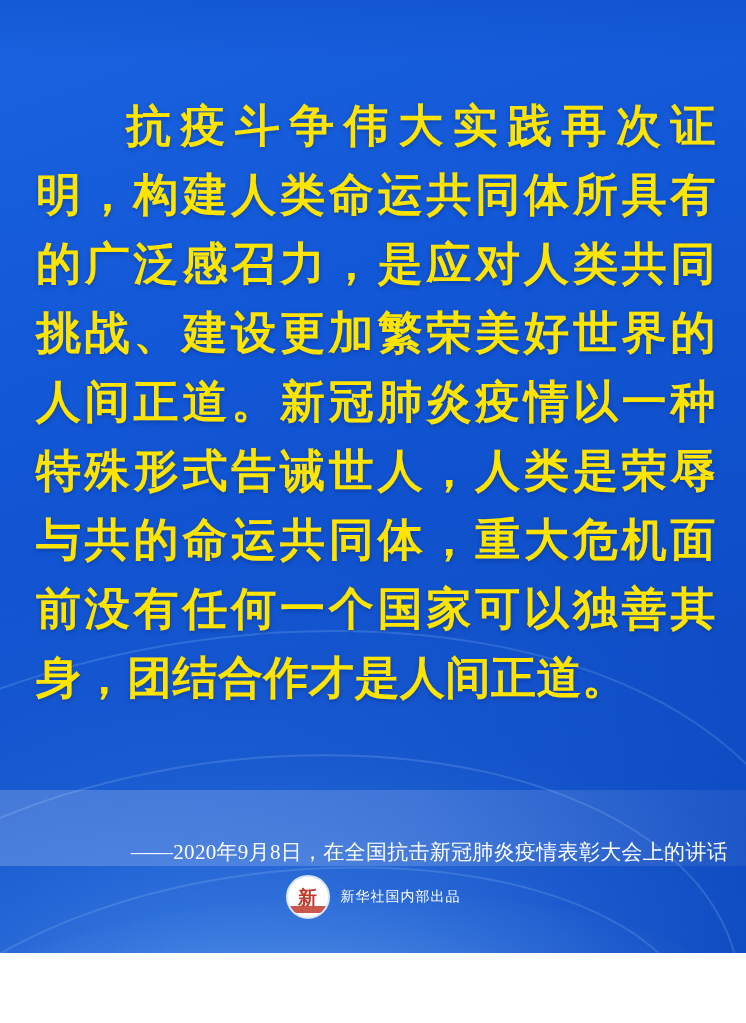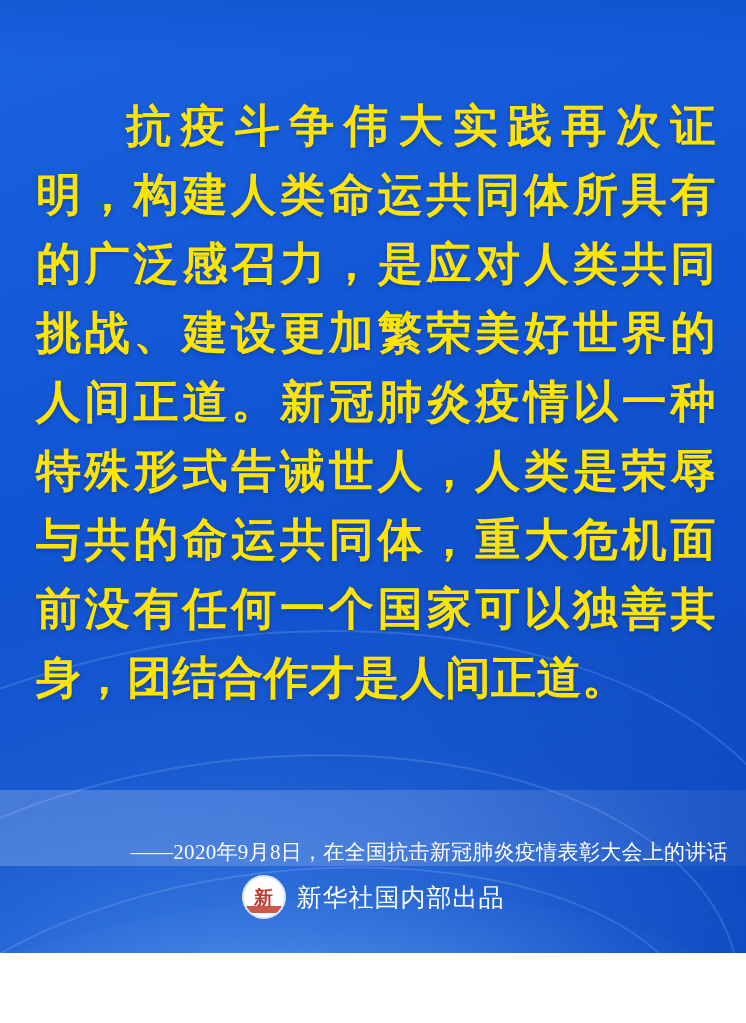--- a/index.html
+++ b/index.html
@@ -143,21 +143,21 @@
   .logo-band {
     position: absolute;
     left: 0; right: 0;
     bottom: 4px;
     height: 7px;
     background: #c0392b;
     opacity: 0.85;
   }
   .footer-text {
     color: #ffffff;
-    font-size: 25px;
+    font-size: 14px;
     letter-spacing: 1px;
     font-family: Liberation Mono, monospace;
   }
 </style>
 </head>
 <body>
 
 <div class="poster">
 
   <div class="top-fade"></div>

